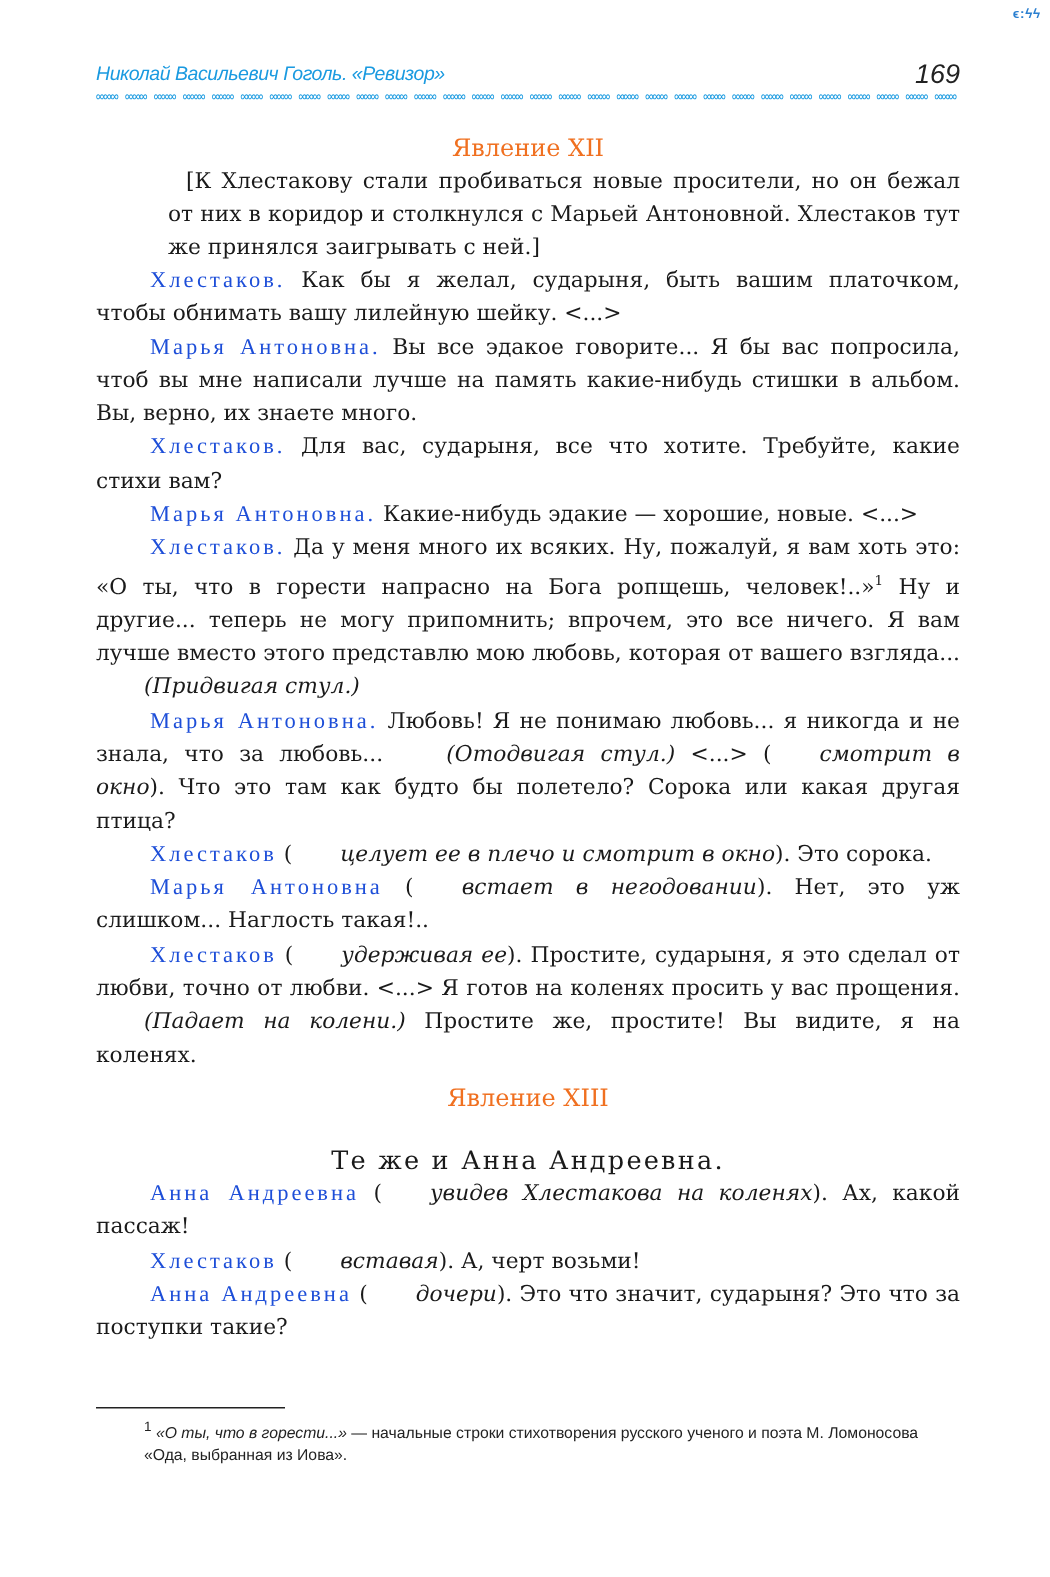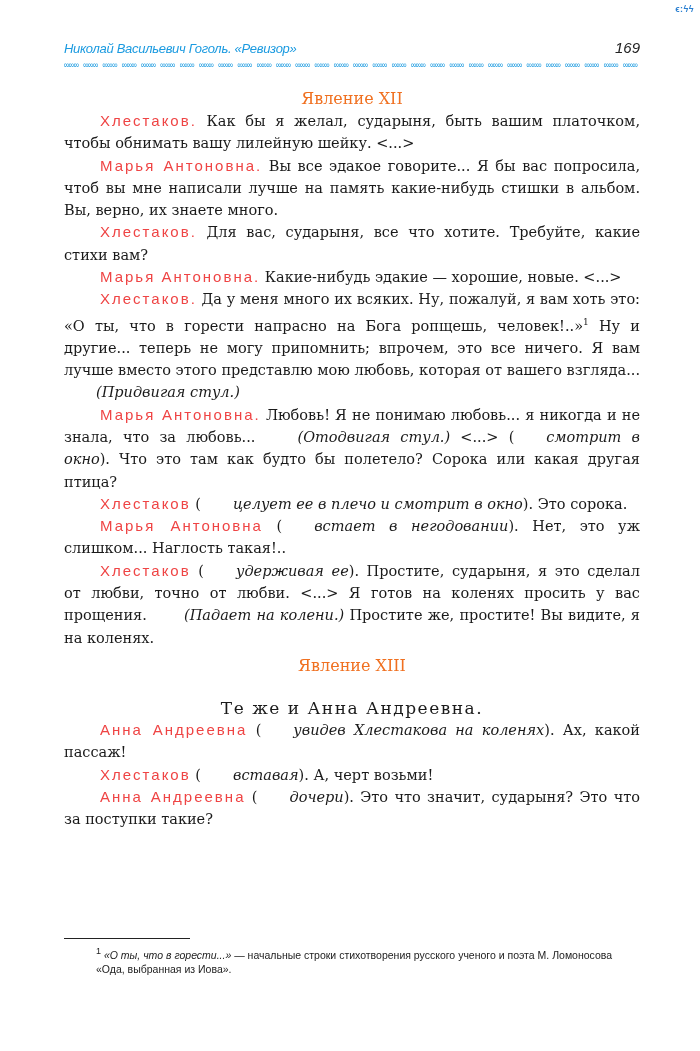--- a/index.html
+++ b/index.html
@@ -3,30 +3,30 @@
 <meta charset="utf-8">
 <style>
   html, body { margin: 0; padding: 0; background: #ffffff; }
   body { width: 700px; height: 1051px; position: relative; overflow: hidden;
          font-family: "DejaVu Serif", serif; color: #1a1a1a; }
   .corner { position: absolute; top: 4px; right: 6px; font-family: "Liberation Sans", sans-serif;
             font-size: 9px; color: #2a7fd0; font-weight: bold; letter-spacing: 0.5px; }
   .running-head { position: absolute; left: 64px; top: 41px; width: 576px; height: 18px;
                   font-family: "Liberation Sans", sans-serif; font-style: italic; }
   .rh-title { position: absolute; left: 0; top: 0; font-size: 13px; color: #1a9ae0; letter-spacing: -0.3px; }
-  .rh-page { position: absolute; right: 0; top: -2px; font-size: 15px; color: #222; }
+  .rh-page { position: absolute; right: 0; top: -2px; font-size: 18px; color: #222; }
   .ornament { position: absolute; left: 64px; top: 60px; width: 576px; height: 10px; overflow: hidden;
               white-space: nowrap; font-family: "DejaVu Sans Mono", monospace; font-size: 9px;
               color: #1a9ae0; letter-spacing: -0.6px; line-height: 10px; }
   .page { position: absolute; left: 64px; top: 88px; width: 576px; }
   .scene-title { text-align: center; color: #f07020; font-size: 16px; line-height: 22px;
                  font-family: "DejaVu Serif", serif; }
   .stage-direction { font-size: 14.5px; line-height: 22px; padding-left: 48px; text-indent: 12px; text-align: justify; }
   .para { font-size: 14.5px; line-height: 22.3px; text-indent: 36px; text-align: justify; margin: 0; }
-  .speaker { color: #ef4444; font-family: Liberation Sans, sans-serif; letter-spacing: 2px; font-size: 15px; }
+  .speaker { color: #1d4ed8; font-family: Liberation Serif, serif; letter-spacing: 2px; font-size: 15px; }
   .dir { font-style: italic; margin-left: 32px; }
   .center-line { text-align: center; font-size: 17px; line-height: 22px; letter-spacing: 1.5px; margin-top: 20px; }
   sup { font-size: 9px; }
   .fn-rule { position: absolute; left: 64px; top: 938px; width: 126px; border-top: 1.5px solid #222; }
   .footnote { position: absolute; left: 96px; top: 944px; width: 546px; font-family: Liberation Sans, sans-serif;
               font-size: 10.5px; line-height: 14px; color: #222; }
   .footnote .fi { font-style: italic; }
 </style>
 </head>
 <body>
@@ -34,20 +34,21 @@
 <div class="corner">ϵ:ϟϟ</div>
 
 <div class="running-head">
   <span class="rh-title">Николай Васильевич Гоголь. «Ревизор»</span>
   <span class="rh-page">169</span>
 </div>
 <div class="ornament">∞∞∞ ∞∞∞ ∞∞∞ ∞∞∞ ∞∞∞ ∞∞∞ ∞∞∞ ∞∞∞ ∞∞∞ ∞∞∞ ∞∞∞ ∞∞∞ ∞∞∞ ∞∞∞ ∞∞∞ ∞∞∞ ∞∞∞ ∞∞∞ ∞∞∞ ∞∞∞ ∞∞∞ ∞∞∞ ∞∞∞ ∞∞∞ ∞∞∞ ∞∞∞ ∞∞∞ ∞∞∞ ∞∞∞ ∞∞∞ ∞∞∞ ∞∞∞ ∞∞∞ ∞∞∞ ∞∞∞ ∞∞∞ ∞∞∞ ∞∞∞</div>
 
 <div class="page">
   <div class="scene-title">Явление XII</div>
+  <div class="stage-direction">[К Хлестакову стали пробиваться новые просители, но он бежал от них в коридор и столкнулся с Марьей Антоновной. Хлестаков тут же принялся заигрывать с ней.]</div>
 
   <p class="para"><span class="speaker">Хлестаков.</span><span> Как бы я желал, сударыня, быть вашим платочком, чтобы обнимать вашу лилейную шейку. &lt;...&gt;</span></p>
   <p class="para"><span class="speaker">Марья Антоновна.</span><span> Вы все эдакое говорите... Я бы вас попросила, чтоб вы мне написали лучше на память какие-нибудь стишки в альбом. Вы, верно, их знаете много.</span></p>
   <p class="para"><span class="speaker">Хлестаков.</span><span> Для вас, сударыня, все что хотите. Требуйте, какие стихи вам?</span></p>
   <p class="para"><span class="speaker">Марья Антоновна.</span><span> Какие-нибудь эдакие — хорошие, новые. &lt;...&gt;</span></p>
   <p class="para"><span class="speaker">Хлестаков.</span><span> Да у меня много их всяких. Ну, пожалуй, я вам хоть это: «О ты, что в горести напрасно на Бога ропщешь, человек!..»</span><sup>1</sup><span> Ну и другие... теперь не могу припомнить; впрочем, это все ничего. Я вам лучше вместо этого представлю мою любовь, которая от вашего взгляда... </span><span class="dir">(Придвигая стул.)</span></p>
   <p class="para"><span class="speaker">Марья Антоновна.</span><span> Любовь! Я не понимаю любовь... я никогда и не знала, что за любовь... </span><span class="dir">(Отодвигая стул.)</span><span> &lt;...&gt; (</span><span class="dir">смотрит в окно</span><span>). Что это там как будто бы полетело? Сорока или какая другая птица?</span></p>
   <p class="para"><span class="speaker">Хлестаков</span><span> (</span><span class="dir">целует ее в плечо и смотрит в окно</span><span>). Это сорока.</span></p>
   <p class="para"><span class="speaker">Марья Антоновна</span><span> (</span><span class="dir">встает в негодовании</span><span>). Нет, это уж слишком... Наглость такая!..</span></p>
   <p class="para"><span class="speaker">Хлестаков</span><span> (</span><span class="dir">удерживая ее</span><span>). Простите, сударыня, я это сделал от любви, точно от любви. &lt;...&gt; Я готов на коленях просить у вас прощения. </span><span class="dir">(Падает на колени.)</span><span> Простите же, простите! Вы видите, я на коленях.</span></p>

